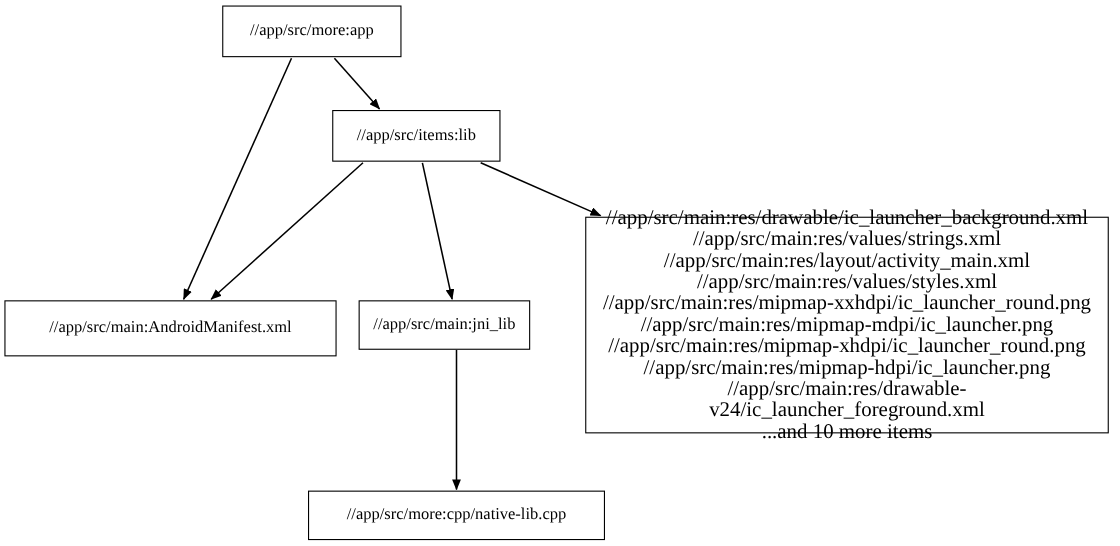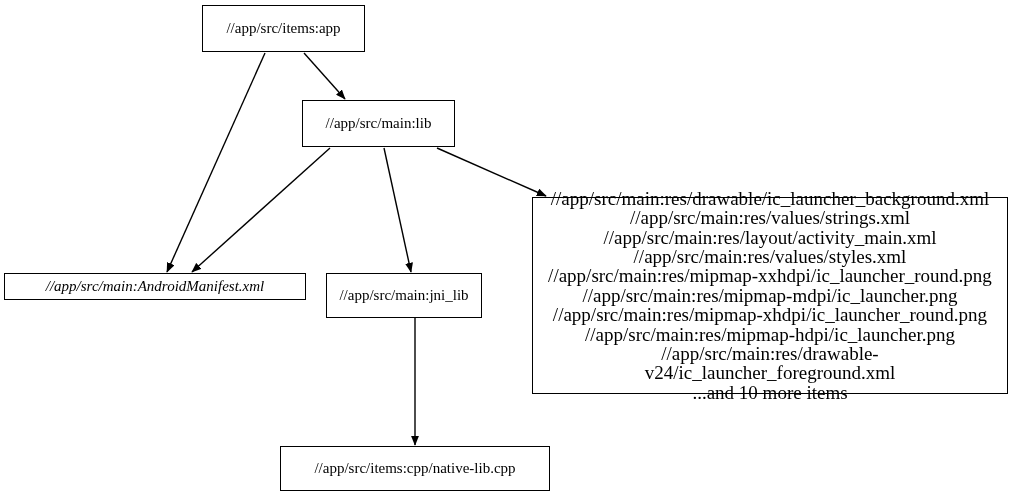--- a/index.html
+++ b/index.html
@@ -72,37 +72,37 @@
     <line x1="330" y1="148" x2="192" y2="272" stroke="#000000" stroke-width="1.4" marker-end="url(#arrowhead)"></line>
 
     <line x1="384" y1="148" x2="411" y2="272" stroke="#000000" stroke-width="1.4" marker-end="url(#arrowhead)"></line>
 
     <line x1="437" y1="148" x2="546" y2="196" stroke="#000000" stroke-width="1.4" marker-end="url(#arrowhead)"></line>
 
     <line x1="415" y1="318" x2="415" y2="445" stroke="#000000" stroke-width="1.4" marker-end="url(#arrowhead)"></line>
   </svg>
 
   <div class="node" style="left:202px; top:5px; width:163px; height:47px;">
-    <span class="node-label">//app/src/items:app</span>
+    <span class="node-label">//app/src/more:app</span>
   </div>
 
   <div class="node" style="left:302px; top:100px; width:153px; height:47px;">
-    <span class="node-label">//app/src/main:lib</span>
+    <span class="node-label">//app/src/items:lib</span>
   </div>
 
-  <div class="node" style="left:4px; top:273px; width:302px; height:27px;font-style:italic;">
+  <div class="node" style="left:4px; top:273px; width:302px; height:51px;">
     <span class="node-label">//app/src/main:AndroidManifest.xml</span>
   </div>
 
   <div class="node" style="left:326px; top:273px; width:156px; height:45px;">
     <span class="node-label">//app/src/main:jni_lib</span>
   </div>
 
   <div class="node" style="left:280px; top:446px; width:270px; height:45px;">
-    <span class="node-label">//app/src/items:cpp/native-lib.cpp</span>
+    <span class="node-label">//app/src/more:cpp/native-lib.cpp</span>
   </div>
 
   <div class="node node-multiline" style="left:532px; top:197px; width:476px; height:197px;">
     <span class="node-label">//app/src/main:res/drawable/ic_launcher_background.xml
 //app/src/main:res/values/strings.xml
 //app/src/main:res/layout/activity_main.xml
 //app/src/main:res/values/styles.xml
 //app/src/main:res/mipmap-xxhdpi/ic_launcher_round.png
 //app/src/main:res/mipmap-mdpi/ic_launcher.png
 //app/src/main:res/mipmap-xhdpi/ic_launcher_round.png

